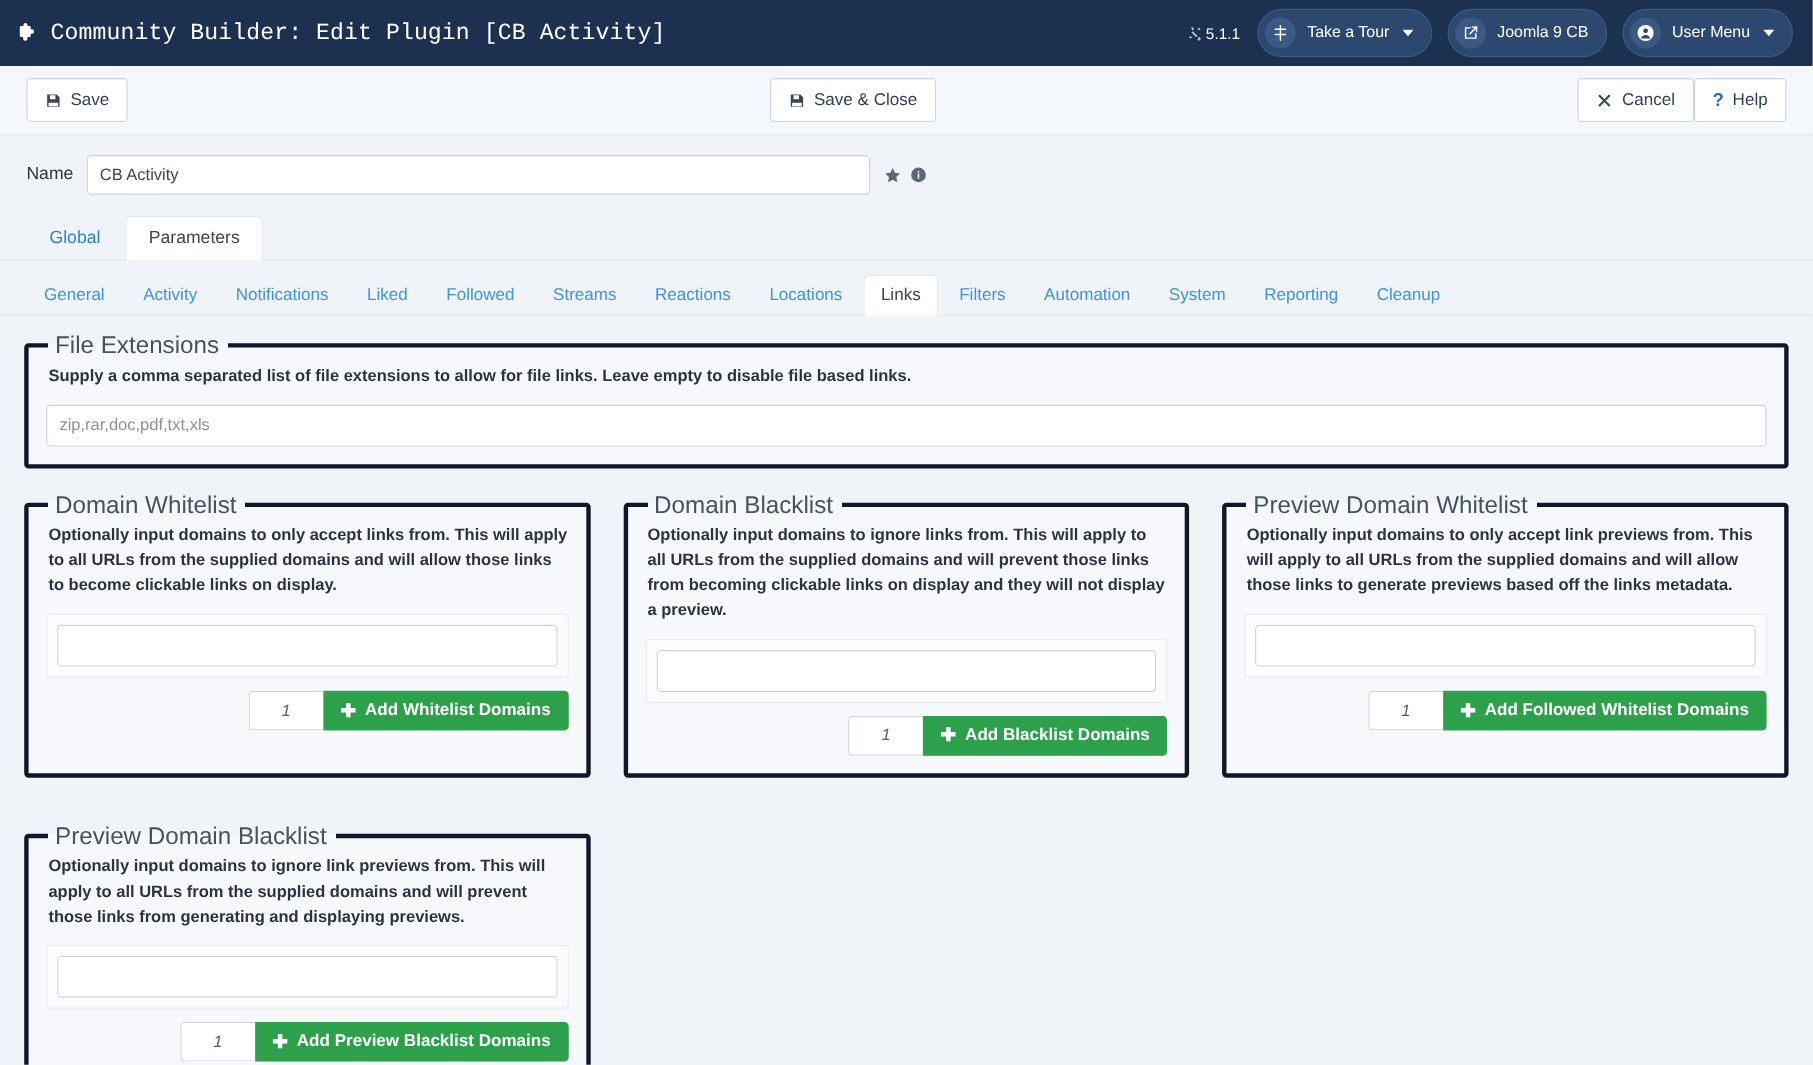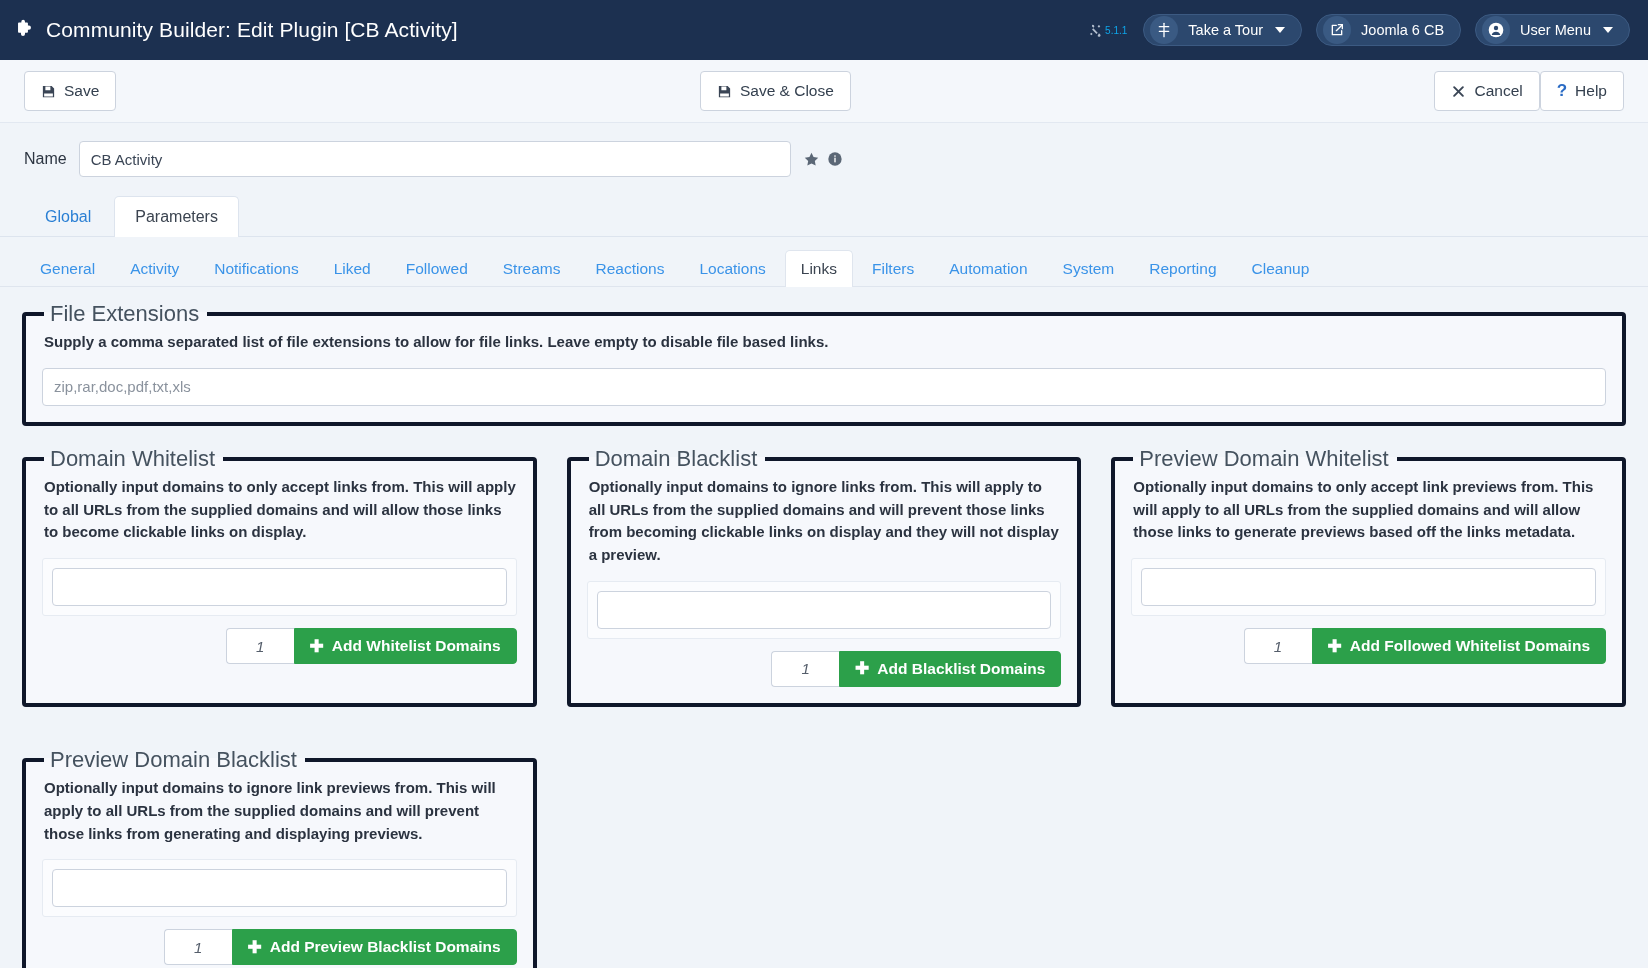--- a/index.html
+++ b/index.html
@@ -19,52 +19,53 @@
     align-items: center;
     padding: 0 18px 0 14px;
     color: #ffffff;
   }
   .admin-title-wrap {
     display: flex;
     align-items: flex-start;
     gap: 10px;
     flex: 1 1 auto;
     min-width: 0;
+    font-family: Liberation Mono, monospace;
   }
   .puzzle-icon { width: 22px; height: 22px; display: block; }
   .admin-title {
     font-size: 21px;
     letter-spacing: .1px;
     white-space: nowrap;
     color: #ffffff;
   }
   .admin-right {
     display: flex;
     align-items: center;
     gap: 14px;
     flex: 0 0 auto;
   }
   .joomla-version {
     display: flex;
     align-items: center;
     gap: 2px;
-    font-size: 10px;
-    color: #0ea5e9;
+    font-size: 14px;
+    color: #ffffff;
     margin-right: 2px;
   }
   .jicon { width: 15px; height: 15px; display: block; opacity: .85; }
   .pill {
     display: flex;
     align-items: center;
     gap: 10px;
     background: #2b4straight;
     background: #2c486e;
     border: 1px solid #3c5a82;
     border-radius: 999px;
-    height: 32px;
+    height: 44px;
     padding: 0 16px 0 6px;
     color: #ffffff;
     font-size: 14.5px;
     white-space: nowrap;
     cursor: pointer;
   }
   .pill .pill-ico {
     width: 28px; height: 28px;
     border-radius: 50%;
     background: #3a5a83;
@@ -303,21 +304,21 @@
     </div>
 
     <div class="pill">
       <span class="pill-ico">
         <svg viewBox="0 0 24 24" fill="none" stroke="#ffffff" stroke-width="2" stroke-linecap="round" stroke-linejoin="round">
           <path d="M5 5h6M5 5v14h14v-6"></path>
           <path d="M14 4h6v6"></path>
           <line x1="20" y1="4" x2="11" y2="13"></line>
         </svg>
       </span>
-      <span>Joomla 6 CB</span>
+      <span>Joomla 9 CB</span>
     </div>
 
     <div class="pill">
       <span class="pill-ico">
         <svg viewBox="0 0 24 24" fill="#ffffff">
           <circle cx="12" cy="12" r="11" fill="#ffffff"></circle>
           <circle cx="12" cy="9" r="3.3" fill="#2c486e"></circle>
           <path d="M5.5 19.5a6.8 6.8 0 0 1 13 0z" fill="#2c486e"></path>
         </svg>
       </span>

